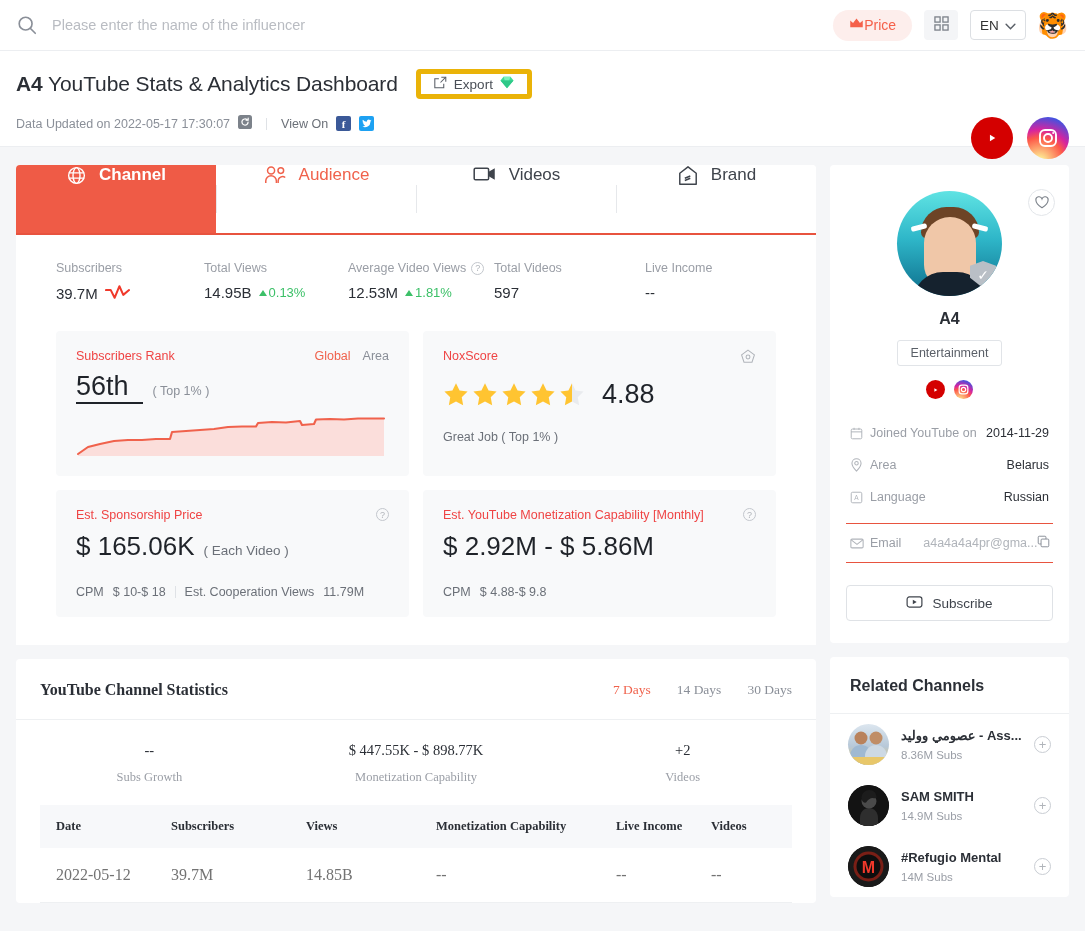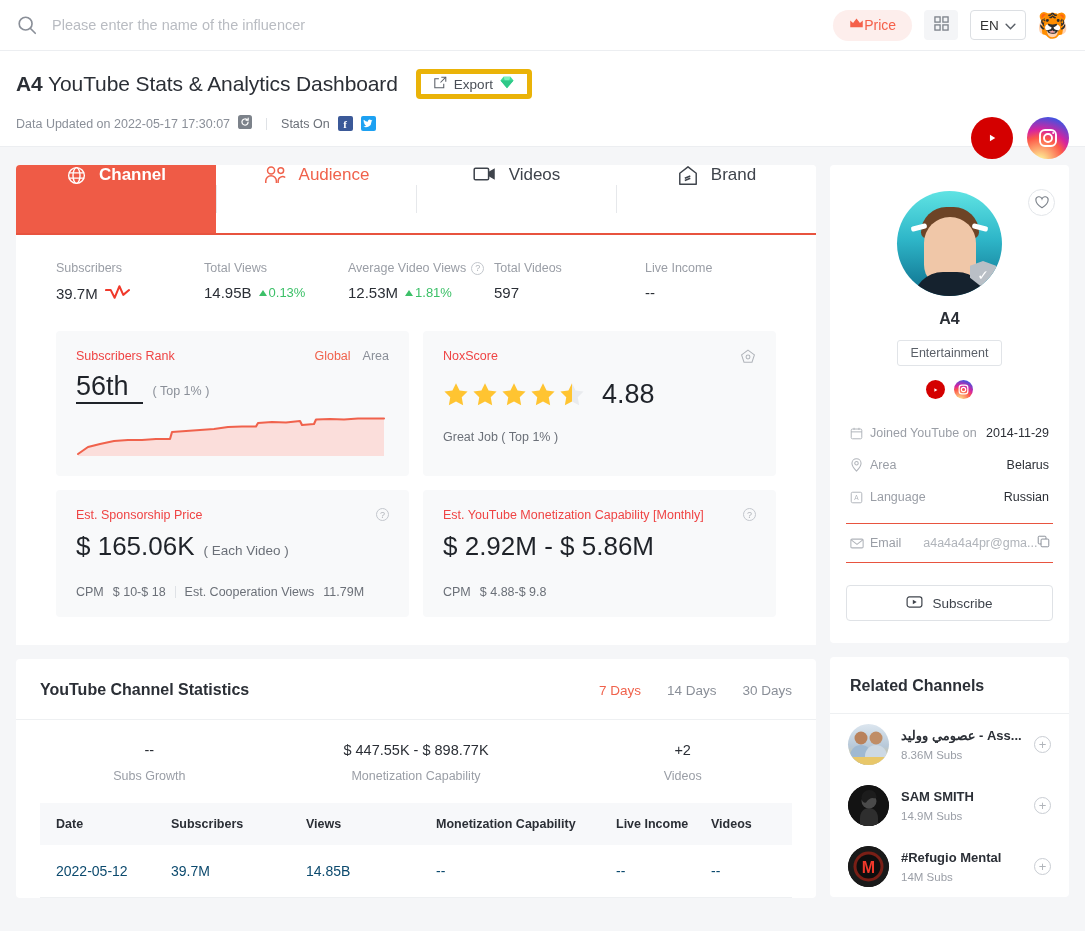--- a/index.html
+++ b/index.html
@@ -106,33 +106,33 @@
   .stars { display:flex; align-items:center; gap:3px; margin-top:10px;}
   .nox-score { font-size:27px; color:#1f2329; margin-left:14px;}
   .nox-note { font-size:12.5px; color:#6b7078; margin-top:20px;}
   .big-price { font-size:26px; color:#1f2329; margin-top:9px; display:flex; align-items:baseline; gap:9px;}
   .big-price .suffix { font-size:13.5px; color:#6b7078;}
   .cpm-row { font-size:12.5px; color:#6b7078; margin-top:23px; display:flex; align-items:center; gap:9px;}
   .cpm-row .sep { width:1px; height:12px; background:#dfe2e6;}
   .help-i { width:13px;height:13px;border:1px solid #c3c7cd;border-radius:50%;color:#b0b4ba;font-size:9px;display:inline-flex;align-items:center;justify-content:center; cursor:pointer;}
 
   
-  .stats-card { margin-top:14px; background:#fff; border-radius:4px; }
+  .stats-card { margin-top:14px; background:#fff; border-radius:4px;font-family:Liberation Serif, serif; }
   .stats-head { display:flex; justify-content:space-between; align-items:center; padding: 22px 24px 20px 24px; border-bottom:1px solid #eef0f2;}
   .stats-title { font-size:16px; font-weight:700; color:#2b2f36;}
   .range-tabs { display:flex; gap:26px; font-size:13.5px;}
   .range-tabs .on { color:#f0624c; cursor:pointer;}
   .range-tabs .off { color:#8a8f98; cursor:pointer;}
   .growth-row { display:flex; padding: 22px 0 20px 0; }
   .growth { flex:1; text-align:center;}
   .growth-v { font-size:14.5px; color:#2b2f36;}
   .growth-l { font-size:12.5px; color:#9a9ea6; margin-top:11px;}
   .tbl { width:100%; border-collapse:collapse; margin: 0 24px; width: calc(100% - 48px);}
   .tbl th { background:#f7f8fa; font-size:12.5px; color:#2b2f36; font-weight:700; text-align:left; padding:14px 0 14px 16px;}
-  .tbl td { font-size:14px; color:#0c4a6e; padding:18px 0 18px 16px; border-bottom:1px solid #eef0f2;}
+  .tbl td { font-size:16px; color:#737373; padding:18px 0 18px 16px; border-bottom:1px solid #eef0f2;}
 
   
   .profile { background:#fff; border-radius:4px; padding: 22px 16px 22px 16px; position:relative; text-align:center;}
   .fav-btn { position:absolute; right:14px; top:24px; width:27px;height:27px;border:1px solid #e3e6ea;border-radius:50%;
              display:flex;align-items:center;justify-content:center;cursor:pointer;background:#fff;}
   .pavatar { width:105px;height:105px;border-radius:50%; margin: 4px auto 0 auto; position:relative; overflow:hidden;
              background: linear-gradient(180deg,#5fe3e3 0%, #2fb7c9 45%, #0d6e8c 100%);}
   .pavatar .face { position:absolute; left:50%; top:26px; transform:translateX(-50%); width:52px;height:70px;
              background:#f0c7a8; border-radius:26px 26px 22px 22px;}
   .pavatar .hair { position:absolute; left:50%; top:16px; transform:translateX(-50%); width:58px;height:32px;
@@ -243,21 +243,21 @@
     <div class="sub-row">
       <span>Data Updated on 2022-05-17 17:30:07</span>
       <span>
         <svg width="14" height="14" viewBox="0 0 16 16">
             <rect width="16" height="16" rx="3" fill="#7c828a"></rect>
         <path d="M11.5 8a3.5 3.5 0 1 1-1.1-2.5" fill="none" stroke="#fff" stroke-width="1.4" stroke-linecap="round"></path>
         <path d="M11.6 3.6v2.3H9.3" fill="none" stroke="#fff" stroke-width="1.4" stroke-linecap="round"></path>
           </svg>
       </span>
       <span class="divider-v"></span>
-      <span class="share-label">Stats On</span>
+      <span class="share-label">View On</span>
       <span class="soc-sq fb">f</span>
       <span class="soc-sq tw">
         <svg width="10" height="9" viewBox="0 0 12 10">
             <path d="M11.5 1.3a4.6 4.6 0 0 1-1.3.4A2.3 2.3 0 0 0 11.2.4a4.6 4.6 0 0 1-1.5.6A2.3 2.3 0 0 0 5.8 3a6.5 6.5 0 0 1-4.7-2.4 2.3 2.3 0 0 0 .7 3.1 2.3 2.3 0 0 1-1-.3 2.3 2.3 0 0 0 1.8 2.3 2.3 2.3 0 0 1-1 0 2.3 2.3 0 0 0 2.2 1.6A4.7 4.7 0 0 1 0 8.4a6.5 6.5 0 0 0 10.1-5.8 4.7 4.7 0 0 0 1.4-1.3z" fill="#fff"></path>
           </svg>
       </span>
     </div>
 
     <div class="platform-icons">
       <span class="plat yt-circle">

